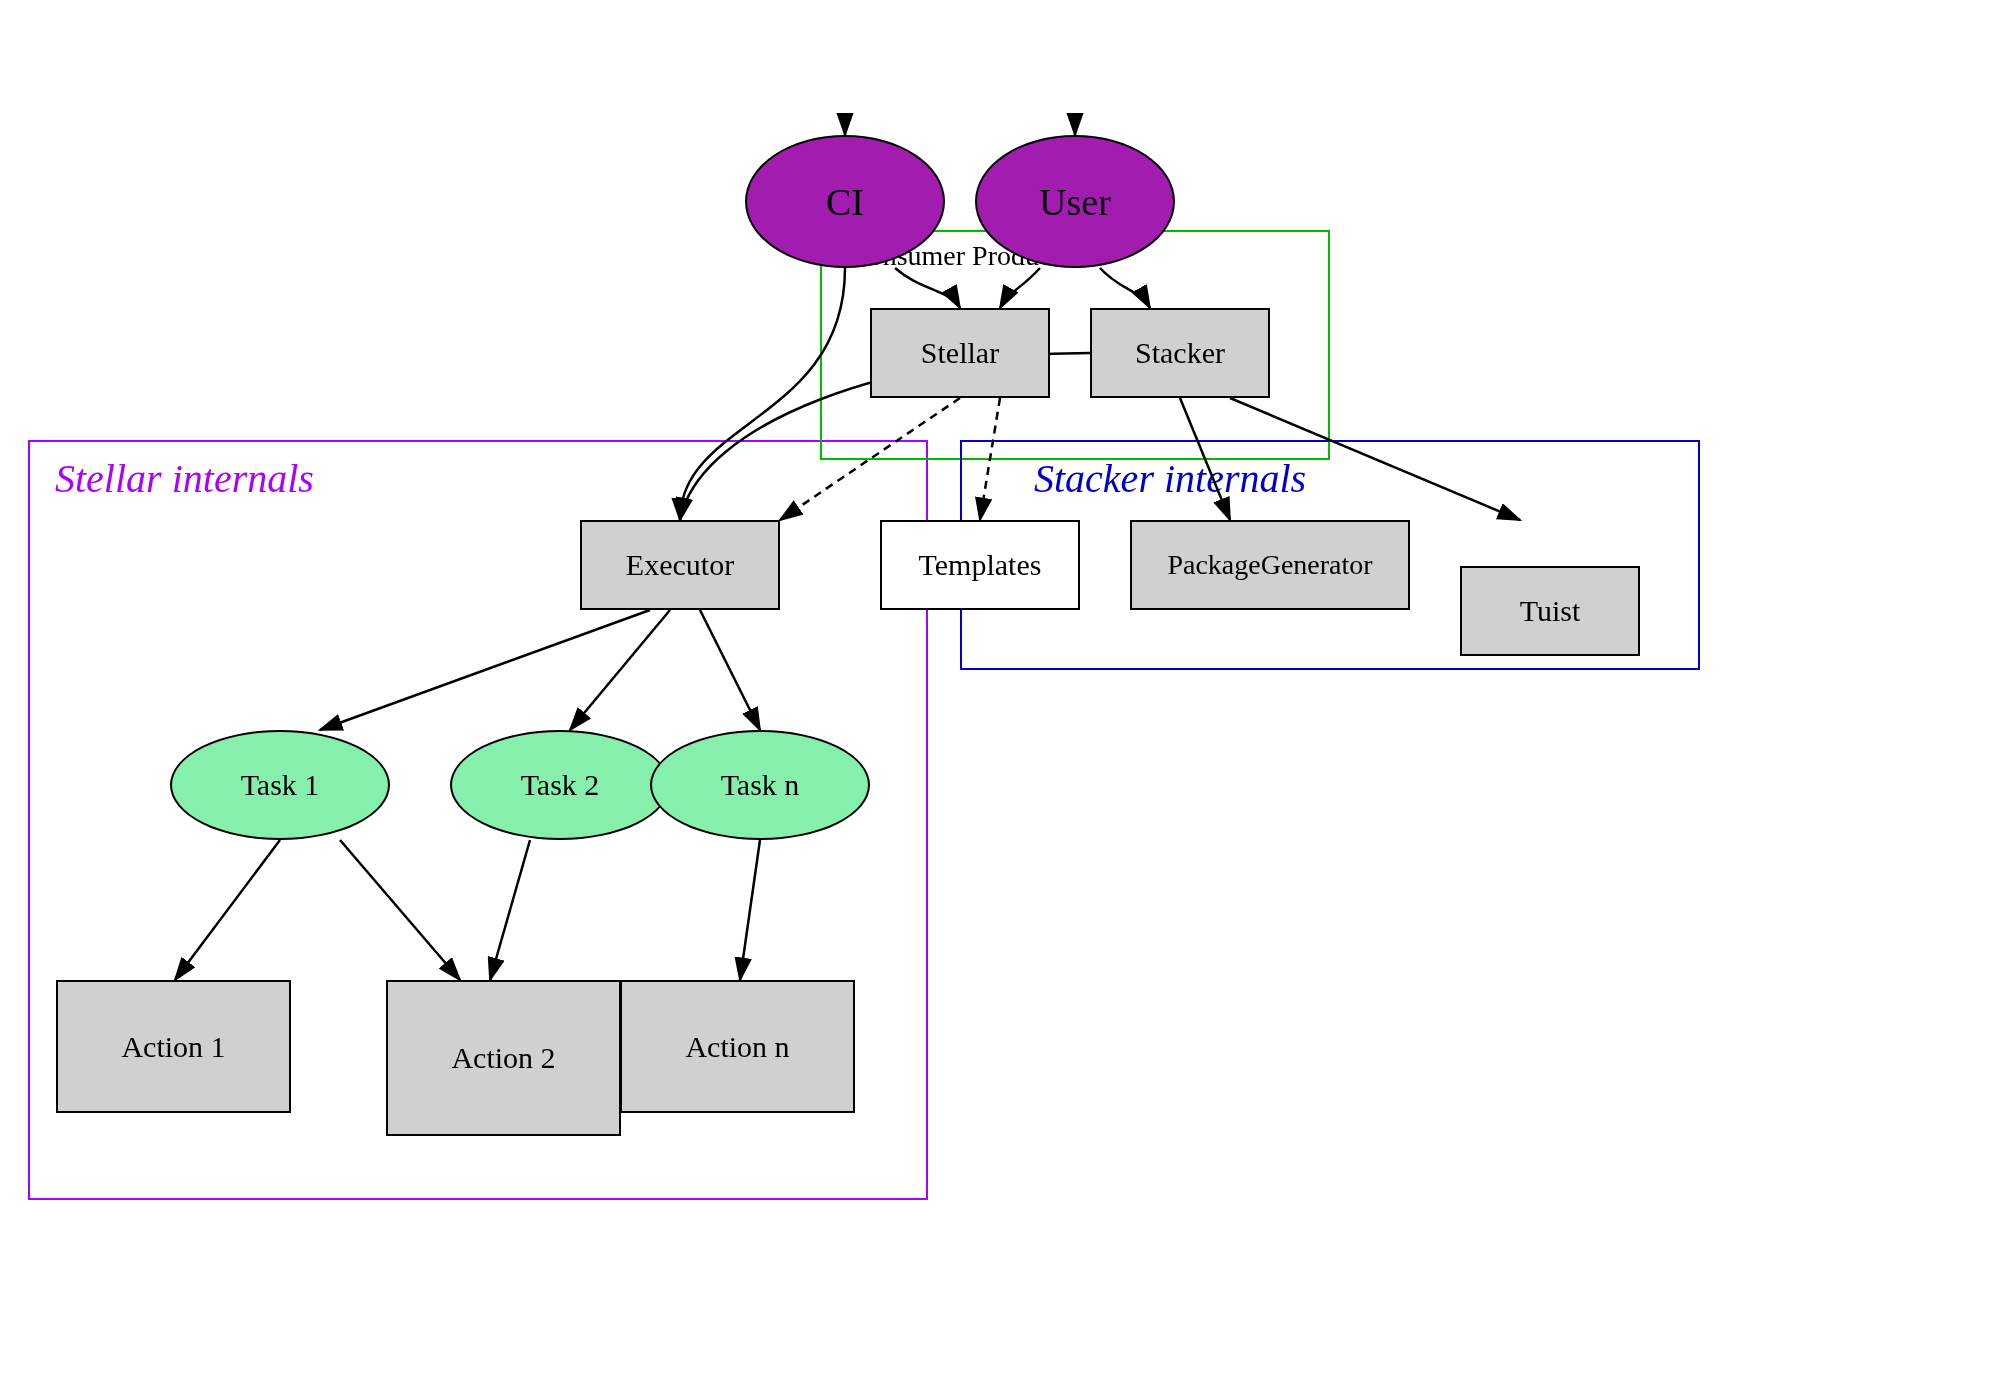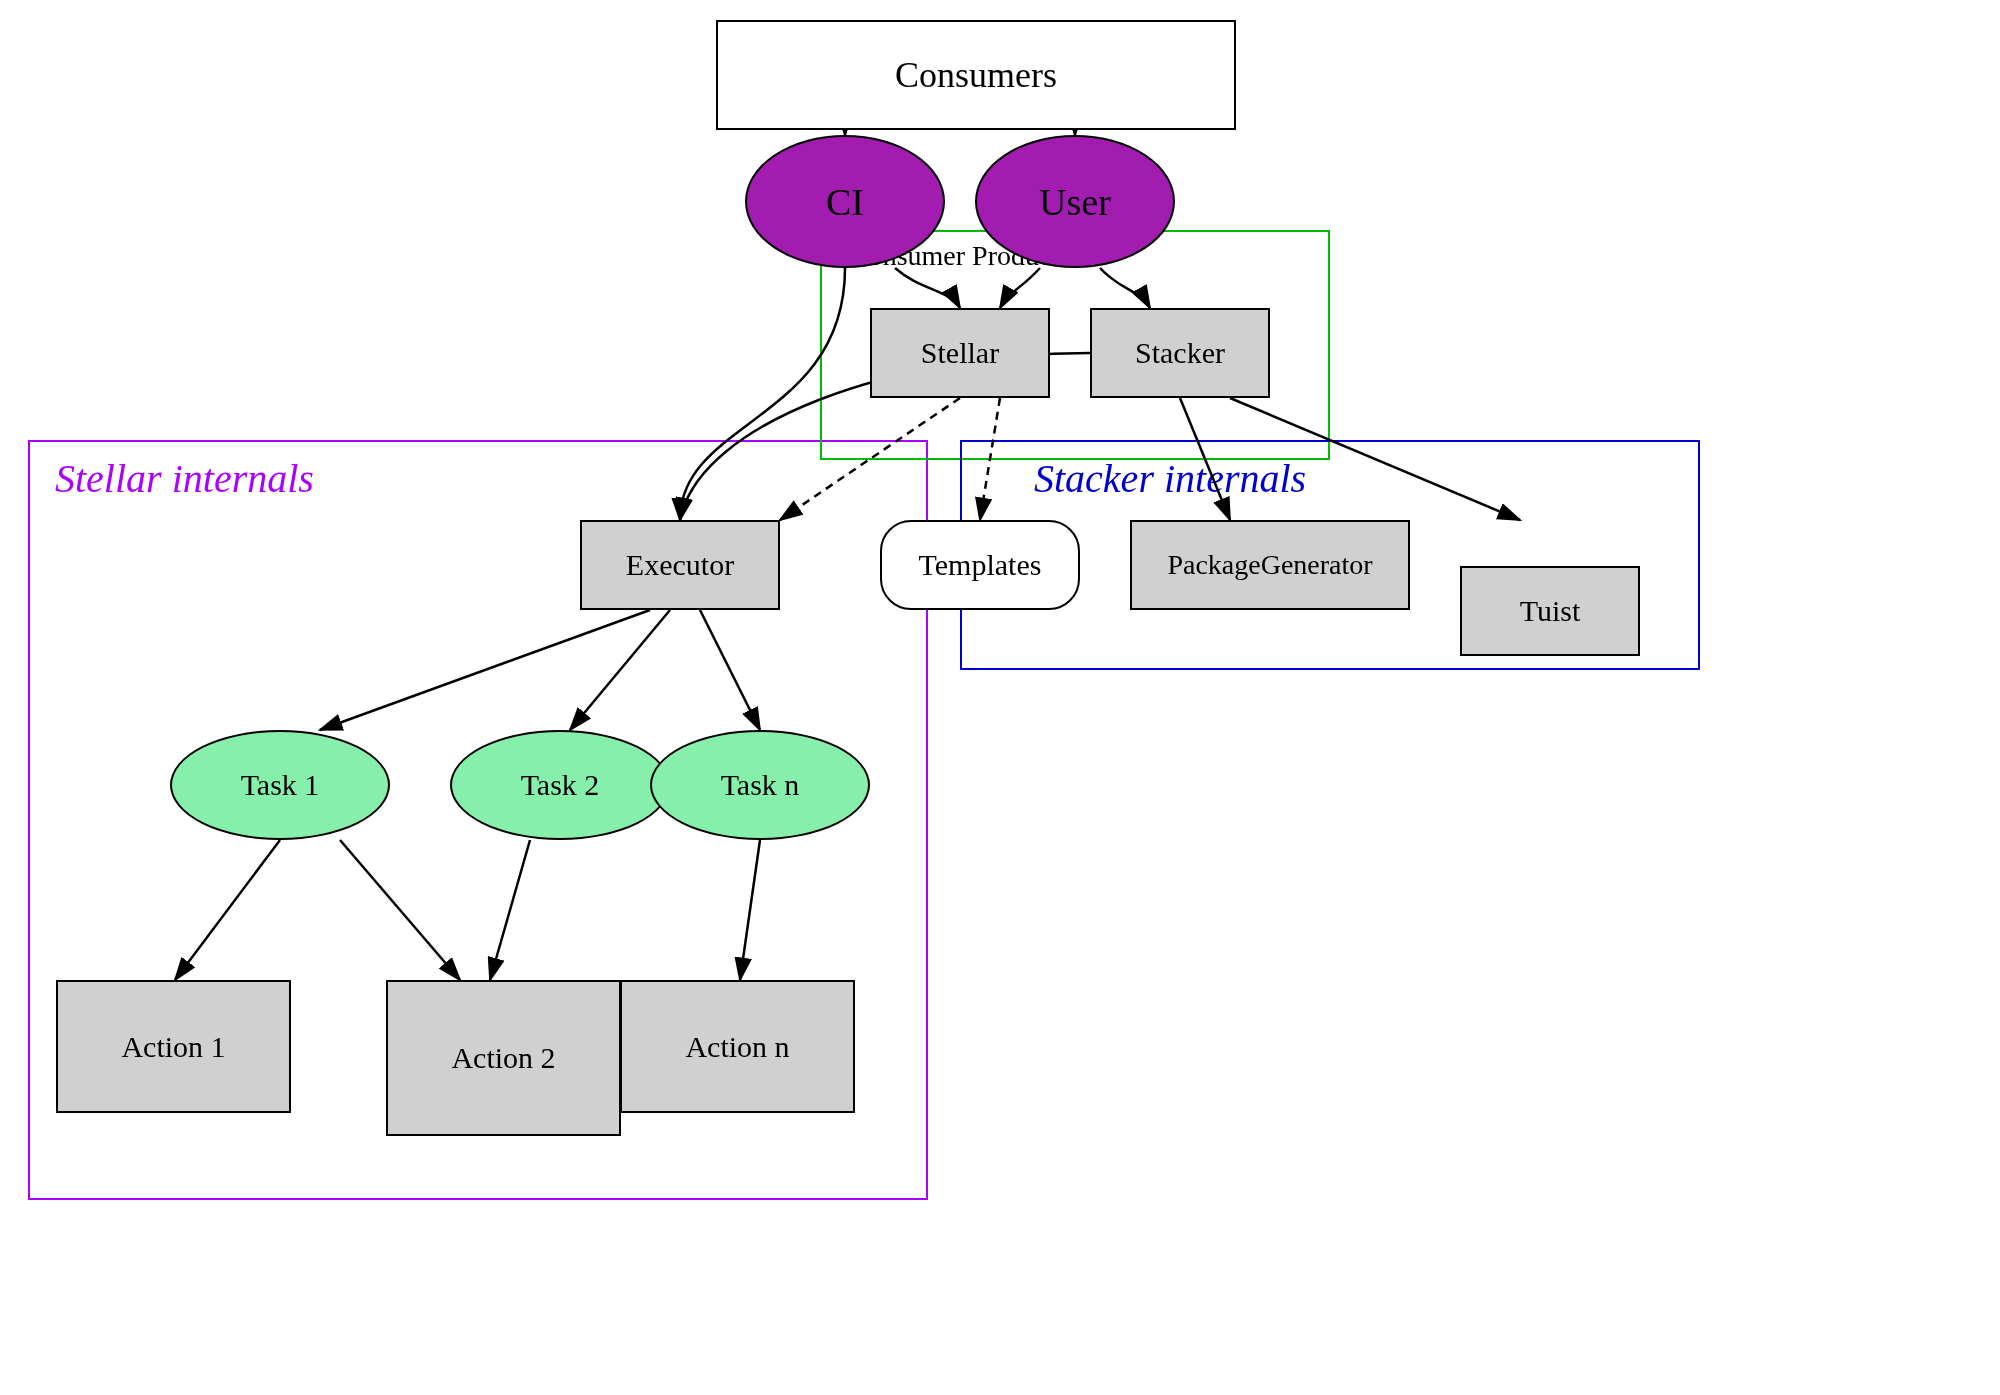--- a/index.html
+++ b/index.html
@@ -114,23 +114,20 @@
     <line x1="280" y1="840" x2="175" y2="980" stroke="#000" stroke-width="2.5" fill="none" marker-end="url(#arrow)"></line>
 
     <line x1="340" y1="840" x2="460" y2="980" stroke="#000" stroke-width="2.5" fill="none" marker-end="url(#arrow)"></line>
 
     <line x1="530" y1="840" x2="490" y2="980" stroke="#000" stroke-width="2.5" fill="none" marker-end="url(#arrow)"></line>
 
     <line x1="760" y1="840" x2="740" y2="980" stroke="#000" stroke-width="2.5" fill="none" marker-end="url(#arrow)"></line>
 
   </svg>
 
-  <div class="node node-rect" style="left:716px; top:20px; width:520px; height:110px; font-size:36px;">
-    <span>Consumers</span>
-  </div>
 
   <div class="node node-ellipse" style="left:745px; top:135px; width:200px; height:133px; font-size:38px;">
     <span>CI</span>
   </div>
 
   <div class="node node-ellipse" style="left:975px; top:135px; width:200px; height:133px; font-size:38px;">
     <span>User</span>
   </div>
 
   <div class="node node-rect-gray" style="left:870px; top:308px; width:180px; height:90px; font-size:30px;">
@@ -138,21 +135,21 @@
   </div>
 
   <div class="node node-rect-gray" style="left:580px; top:520px; width:200px; height:90px; font-size:30px;">
     <span>Executor</span>
   </div>
 
   <div class="node node-rect-gray" style="left:1090px; top:308px; width:180px; height:90px; font-size:30px;">
     <span>Stacker</span>
   </div>
 
-  <div class="node node-rect" style="left:880px; top:520px; width:200px; height:90px; font-size:30px;border-radius:31px;">
+  <div class="node node-rect" style="left:880px; top:520px; width:200px; height:90px; font-size:30px;">
     <span>Templates</span>
   </div>
 
   <div class="node node-rect-gray" style="left:1130px; top:520px; width:280px; height:90px; font-size:28px;">
     <span>PackageGenerator</span>
   </div>
 
   <div class="node node-rect-gray" style="left:1460px; top:520px; width:180px; height:90px; font-size:30px;margin-top:46px;">
     <span>Tuist</span>
   </div>

